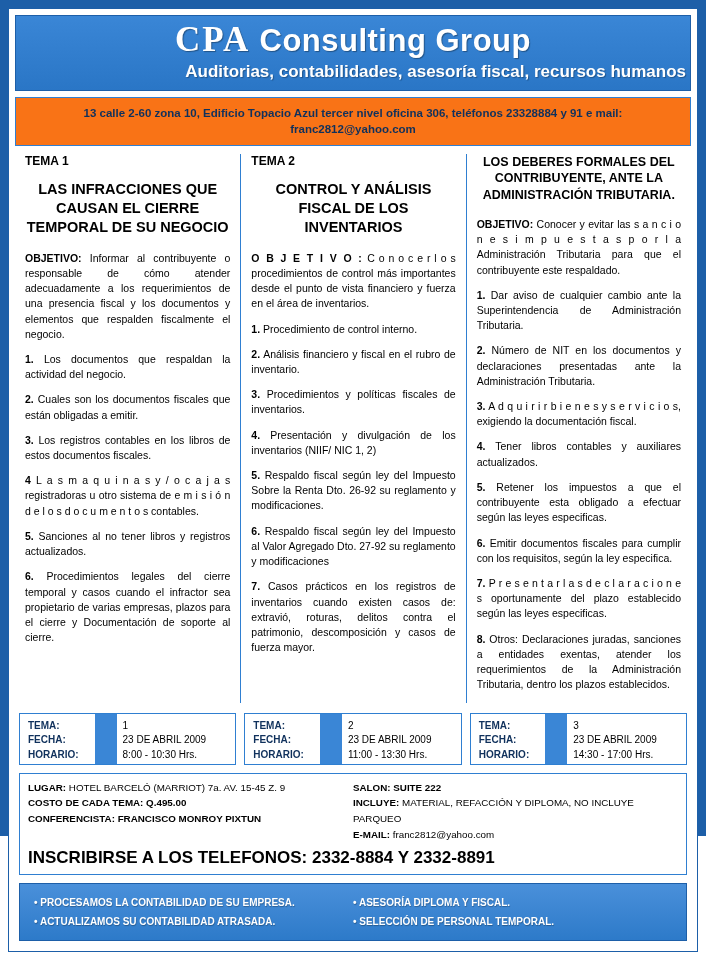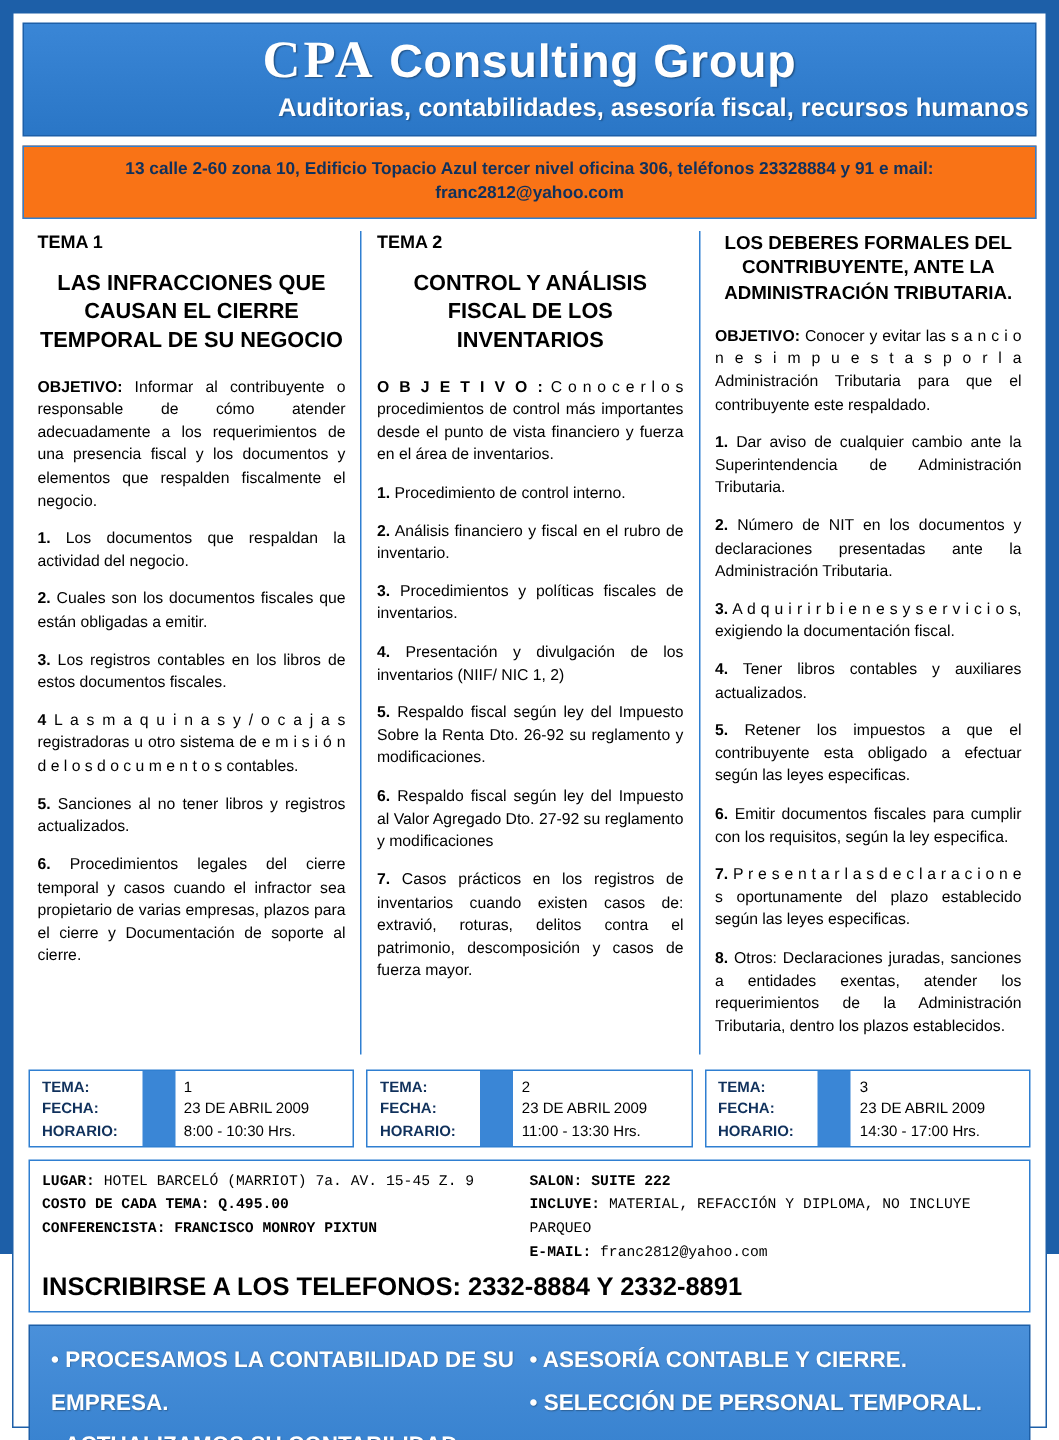--- a/index.html
+++ b/index.html
@@ -143,21 +143,20 @@
 
   
   .info-band {
     margin: 8px 4px 0 4px;
     border: 1px solid #2f7fd1;
     background: #ffffff;
     padding: 6px 8px 4px 8px;
   }
   .info-grid {
     display: flex;
-    font-family: Liberation Mono, monospace;
   }
   .info-col { width: 50%; }
   .info-line {
     font-size: 9.8px;
     color: #000;
     line-height: 1.6;
   }
   .info-line b { font-weight: bold; }
   .phones {
     font-size: 17px;
@@ -171,21 +170,21 @@
   .footer-band {
     margin: 8px 4px 0 4px;
     border: 1px solid #1d5fa8;
     background: #3a86d6;
     background: linear-gradient(#4a90da, #2d7ac9);
     padding: 9px 14px;
     display: flex;
   }
   .footer-col { width: 50%; }
   .footer-line {
-    font-size: 15px;
+    font-size: 10px;
     font-weight: bold;
     color: #ffffff;
     line-height: 1.9;
     text-shadow: 0.5px 0.5px 1px rgba(0,0,0,0.3);
   }
 </style>
 </head>
 <body>
 
 <div id="page">
@@ -306,19 +305,19 @@
       </div>
       <div class="phones"><b>INSCRIBIRSE A LOS TELEFONOS</b><span>: 2332-8884 Y 2332-8891</span></div>
     </div>
 
     <div class="footer-band">
       <div class="footer-col">
         <div class="footer-line">• PROCESAMOS LA CONTABILIDAD DE SU EMPRESA.</div>
         <div class="footer-line">• ACTUALIZAMOS SU CONTABILIDAD ATRASADA.</div>
       </div>
       <div class="footer-col">
-        <div class="footer-line">• ASESORÍA CONTABLE Y CIERRE.</div>
+        <div class="footer-line">• ASESORÍA DIPLOMA Y FISCAL.</div>
         <div class="footer-line">• SELECCIÓN DE PERSONAL TEMPORAL.</div>
       </div>
     </div>
 
   </div>
 </div>
 
 </body></html>

